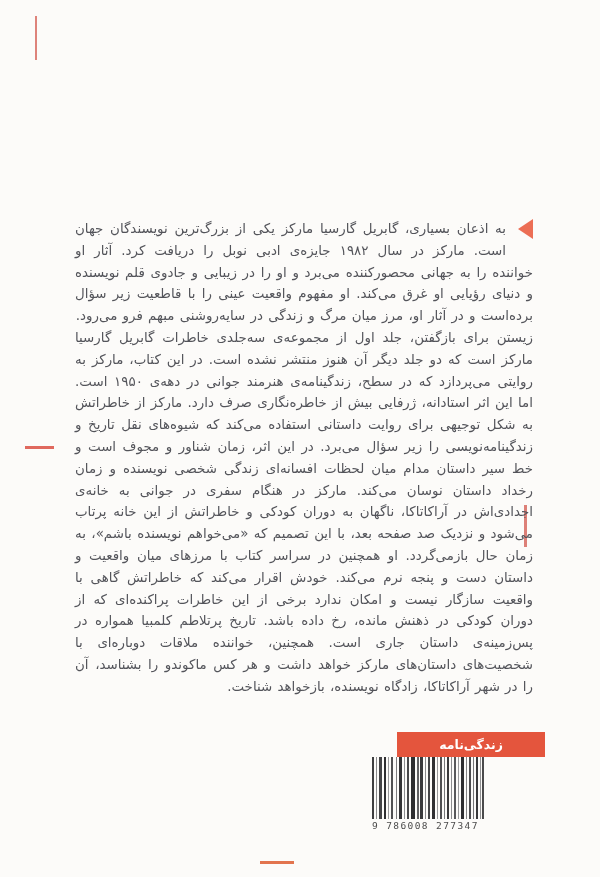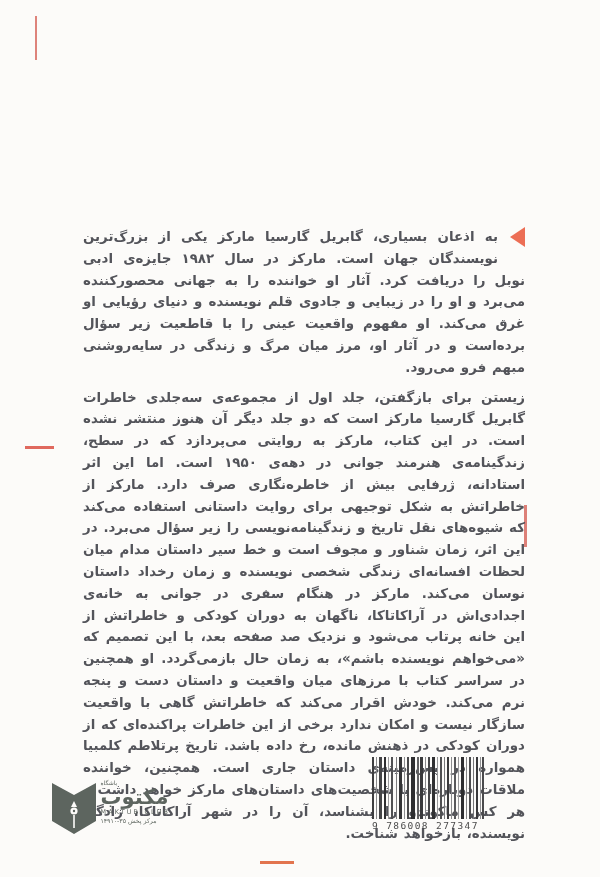--- a/index.html
+++ b/index.html
@@ -21,21 +21,21 @@
   .blurb{
     position:absolute;
     top:218px;left:75px;right:67px;
     direction:rtl;
     text-align:justify;
     color:#53545a;
     font-size:13.4px;
     line-height:21.8px;
     word-spacing:1px;
   }
-  .blurb p{margin:8px;font-weight:bold;}
+  .blurb p{margin:0;}
   .lead-triangle{
     float:right;
     width:0;height:0;
     border-top:10px solid transparent;
     border-bottom:10px solid transparent;
     border-right:15px solid #ec6e55;
     margin:1px 0 2px 12px;
   }
 
   
@@ -99,20 +99,23 @@
 
   <div class="blurb">
     <p>
       <span class="lead-triangle"></span><span>به اذعان بسیاری، گابریل گارسیا مارکز یکی از بزرگ‌ترین نویسندگان جهان است. مارکز در سال ۱۹۸۲ جایزه‌ی ادبی نوبل را دریافت کرد. آثار او خواننده را به جهانی محصورکننده می‌برد و او را در زیبایی و جادوی قلم نویسنده و دنیای رؤیایی او غرق می‌کند. او مفهوم واقعیت عینی را با قاطعیت زیر سؤال برده‌است و در آثار او، مرز میان مرگ و زندگی در سایه‌روشنی مبهم فرو می‌رود.</span>
     </p>
     <p>
       <span>زیستن برای بازگفتن، جلد اول از مجموعه‌ی سه‌جلدی خاطرات گابریل گارسیا مارکز است که دو جلد دیگر آن هنوز منتشر نشده است. در این کتاب، مارکز به روایتی می‌پردازد که در سطح، زندگینامه‌ی هنرمند جوانی در دهه‌ی ۱۹۵۰ است. اما این اثر استادانه، ژرفایی بیش از خاطره‌نگاری صرف دارد. مارکز از خاطراتش به شکل توجیهی برای روایت داستانی استفاده می‌کند که شیوه‌های نقل تاریخ و زندگینامه‌نویسی را زیر سؤال می‌برد. در این اثر، زمان شناور و مجوف است و خط سیر داستان مدام میان لحظات افسانه‌ای زندگی شخصی نویسنده و زمان رخداد داستان نوسان می‌کند. مارکز در هنگام سفری در جوانی به خانه‌ی اجدادی‌اش در آراکاتاکا، ناگهان به دوران کودکی و خاطراتش از این خانه پرتاب می‌شود و نزدیک صد صفحه بعد، با این تصمیم که «می‌خواهم نویسنده باشم»، به زمان حال بازمی‌گردد. او همچنین در سراسر کتاب با مرزهای میان واقعیت و داستان دست و پنجه نرم می‌کند. خودش اقرار می‌کند که خاطراتش گاهی با واقعیت سازگار نیست و امکان ندارد برخی از این خاطرات پراکنده‌ای که از دوران کودکی در ذهنش مانده، رخ داده باشد. تاریخ پرتلاطم کلمبیا همواره در پس‌زمینه‌ی داستان جاری است. همچنین، خواننده ملاقات دوباره‌ای با شخصیت‌های داستان‌های مارکز خواهد داشت و هر کس ماکوندو را بشناسد، آن را در شهر آراکاتاکا، زادگاه نویسنده، بازخواهد شناخت.</span>
     </p>
   </div>
 
+  <div class="category">
+    <span>زندگی‌نامه</span>
+  </div>
 
   <div class="barcode">
     <svg width="112" height="62" viewBox="0 0 112 62">
       <rect x="0" y="0" width="2" height="62" fill="#3e3e40"></rect>
       <rect x="4" y="0" width="1" height="62" fill="#8a8a8c"></rect>
       <rect x="7" y="0" width="3" height="62" fill="#454547"></rect>
       <rect x="12" y="0" width="2" height="62" fill="#2f2f31"></rect>
       <rect x="16" y="0" width="1" height="62" fill="#9a9a9c"></rect>
       <rect x="19" y="0" width="2" height="62" fill="#505052"></rect>
       <rect x="24" y="0" width="1" height="62" fill="#7d7d7f"></rect>
@@ -136,31 +139,14 @@
       <rect x="94" y="0" width="1" height="62" fill="#848486"></rect>
       <rect x="97" y="0" width="2" height="62" fill="#4c4c4e"></rect>
       <rect x="101" y="0" width="1" height="62" fill="#767678"></rect>
       <rect x="104" y="0" width="2" height="62" fill="#39393b"></rect>
       <rect x="108" y="0" width="1" height="62" fill="#929294"></rect>
       <rect x="110" y="0" width="2" height="62" fill="#4a4a4c"></rect>
     </svg>
     <div class="barcode-digits">9 786008 277347</div>
   </div>
 
-  <div class="publisher">
-    <div class="pub-text">
-      <div class="pub-mini">باشگاه</div>
-      <div class="pub-wordmark">مکتوب</div>
-      <div class="pub-club">MAKTUB CLUB</div>
-      <div class="pub-dist">مرکز پخش ۳۵-۱۴۹۱۰</div>
-    </div>
-    <div class="pub-emblem">
-      <svg width="44" height="54" viewBox="0 0 44 54">
-        <path d="M0 2 L22 14 L44 2 L44 40 L22 53 L0 40 Z" fill="#5d655f"></path>
-        <polygon points="19,26 22,20 25,26" fill="#fcfbf9"></polygon>
-        <circle cx="22" cy="30" r="3.6" fill="#fcfbf9"></circle>
-        <circle cx="22" cy="30" r="1.2" fill="#5d655f"></circle>
-        <rect x="21.2" y="34" width="1.6" height="13" fill="#fcfbf9"></rect>
-      </svg>
-    </div>
-  </div>
 
 </div>
 
 </body></html>

